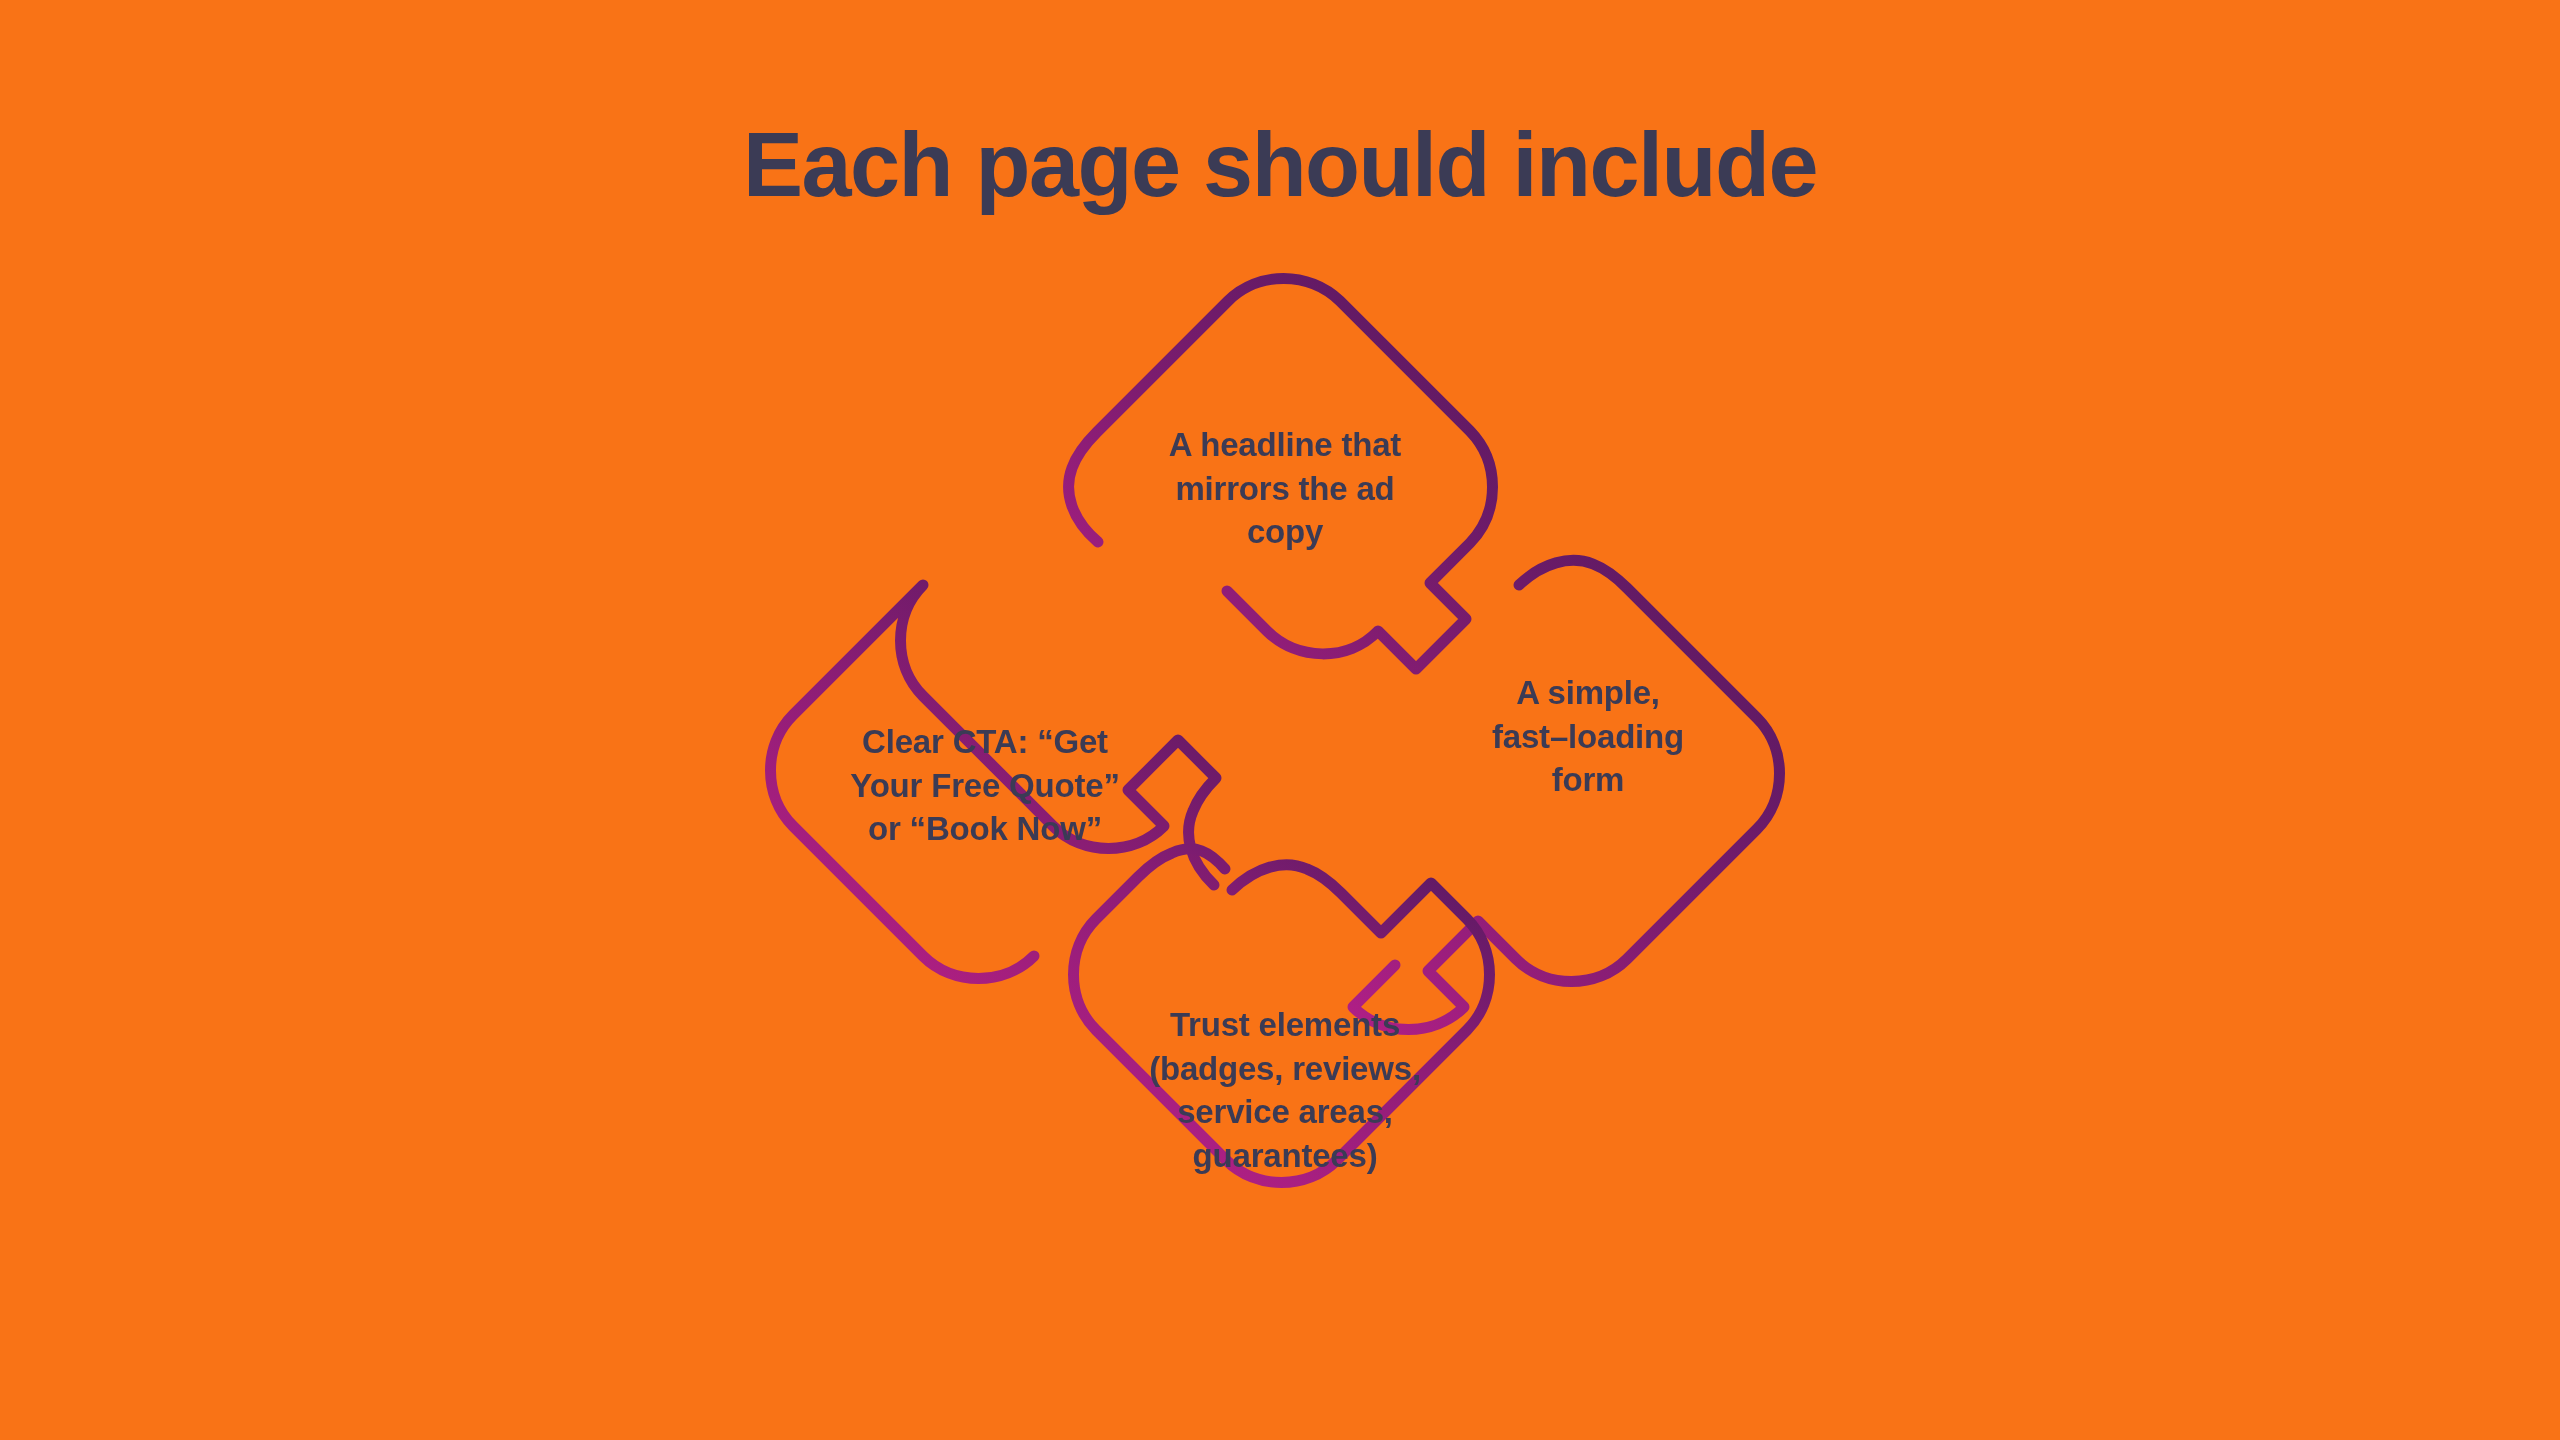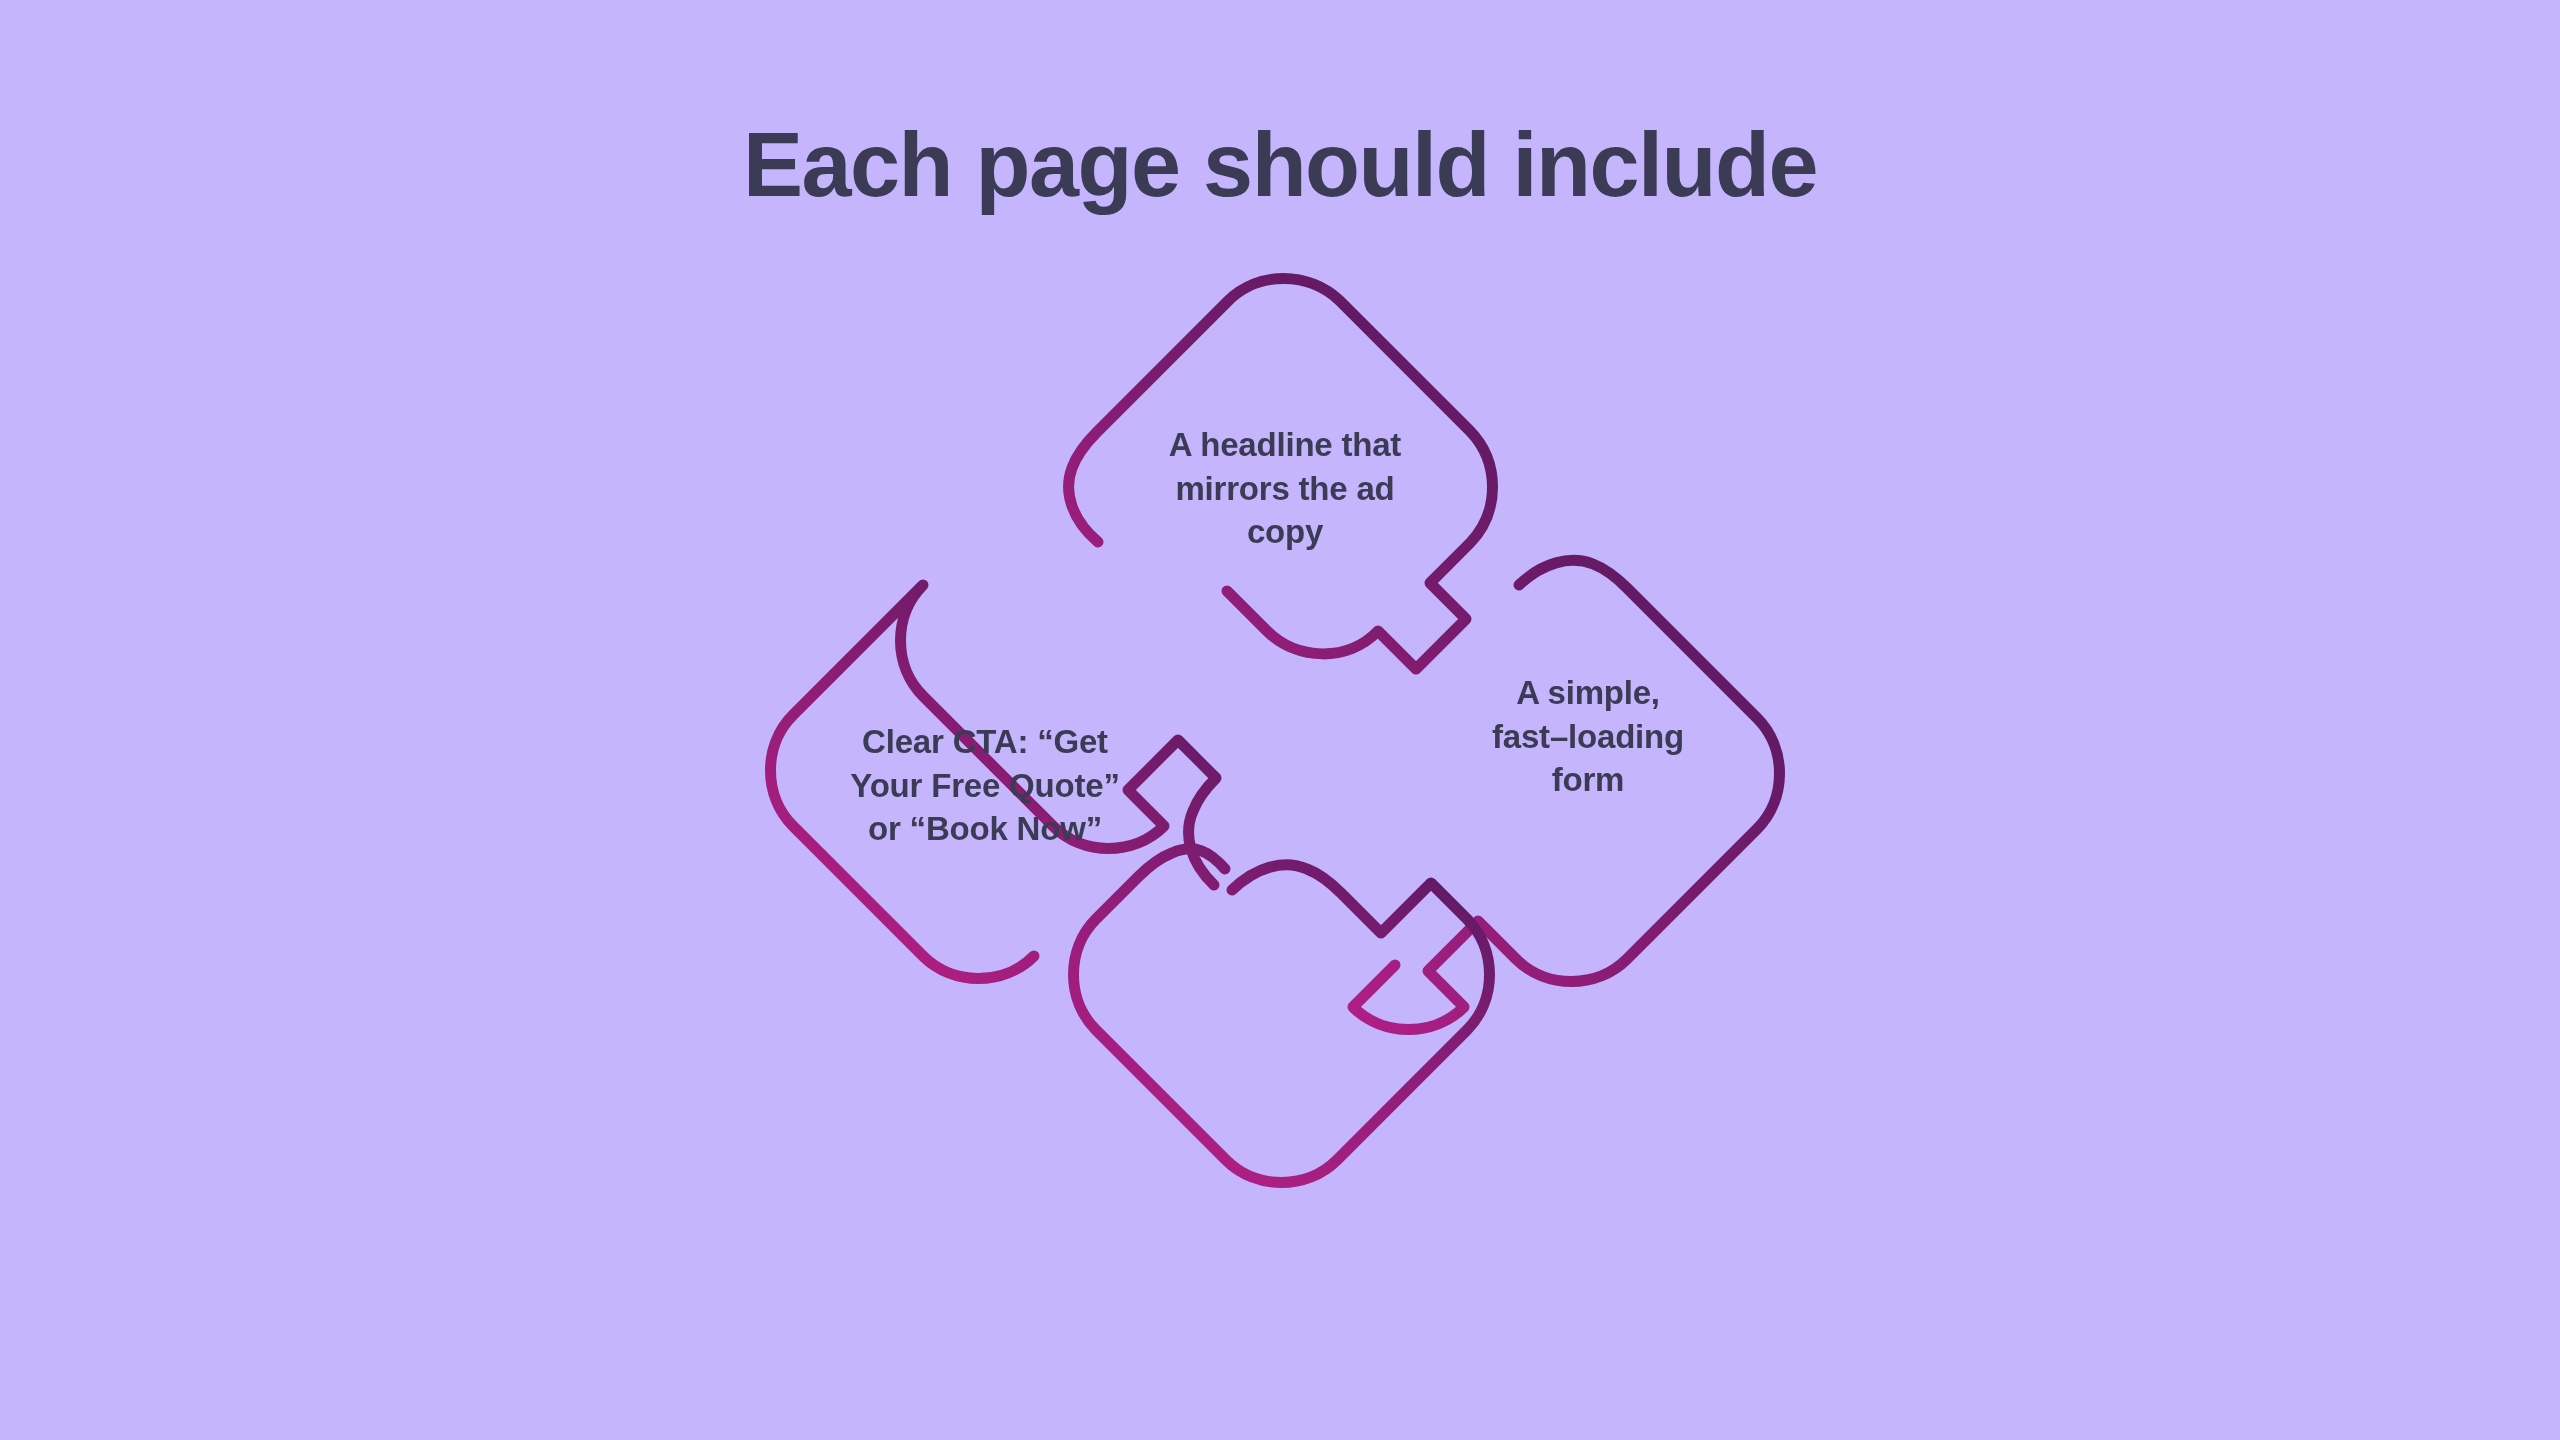--- a/index.html
+++ b/index.html
@@ -5,21 +5,21 @@
   * { margin:0; padding:0; box-sizing:border-box; }
   html, body {
     width:2560px; height:1440px;
     background:#f2f2fc;
     font-family:"Liberation Sans", sans-serif;
     overflow:hidden;
   }
   #infographic {
     position:relative;
     width:2560px; height:1440px;
-    background:#c4b5fd;
+    background:#f97316;
   }
   #page-title {
     position:absolute;
     top:118px; left:0; width:2560px;
     text-align:center;
     font-size:90px;
     font-weight:bold;
     letter-spacing:-1.5px;
     color:#3b3b55;
     line-height:1.05;
@@ -152,14 +152,18 @@
 copy</div>
 
   <div class="node-label" id="label-cta">Clear CTA: “Get
 Your Free Quote”
 or “Book Now”</div>
 
   <div class="node-label" id="label-form">A simple,
 fast–loading
 form</div>
 
+  <div class="node-label" id="label-trust">Trust elements
+(badges, reviews,
+service areas,
+guarantees)</div>
 
 </div>
 
 </body></html>

